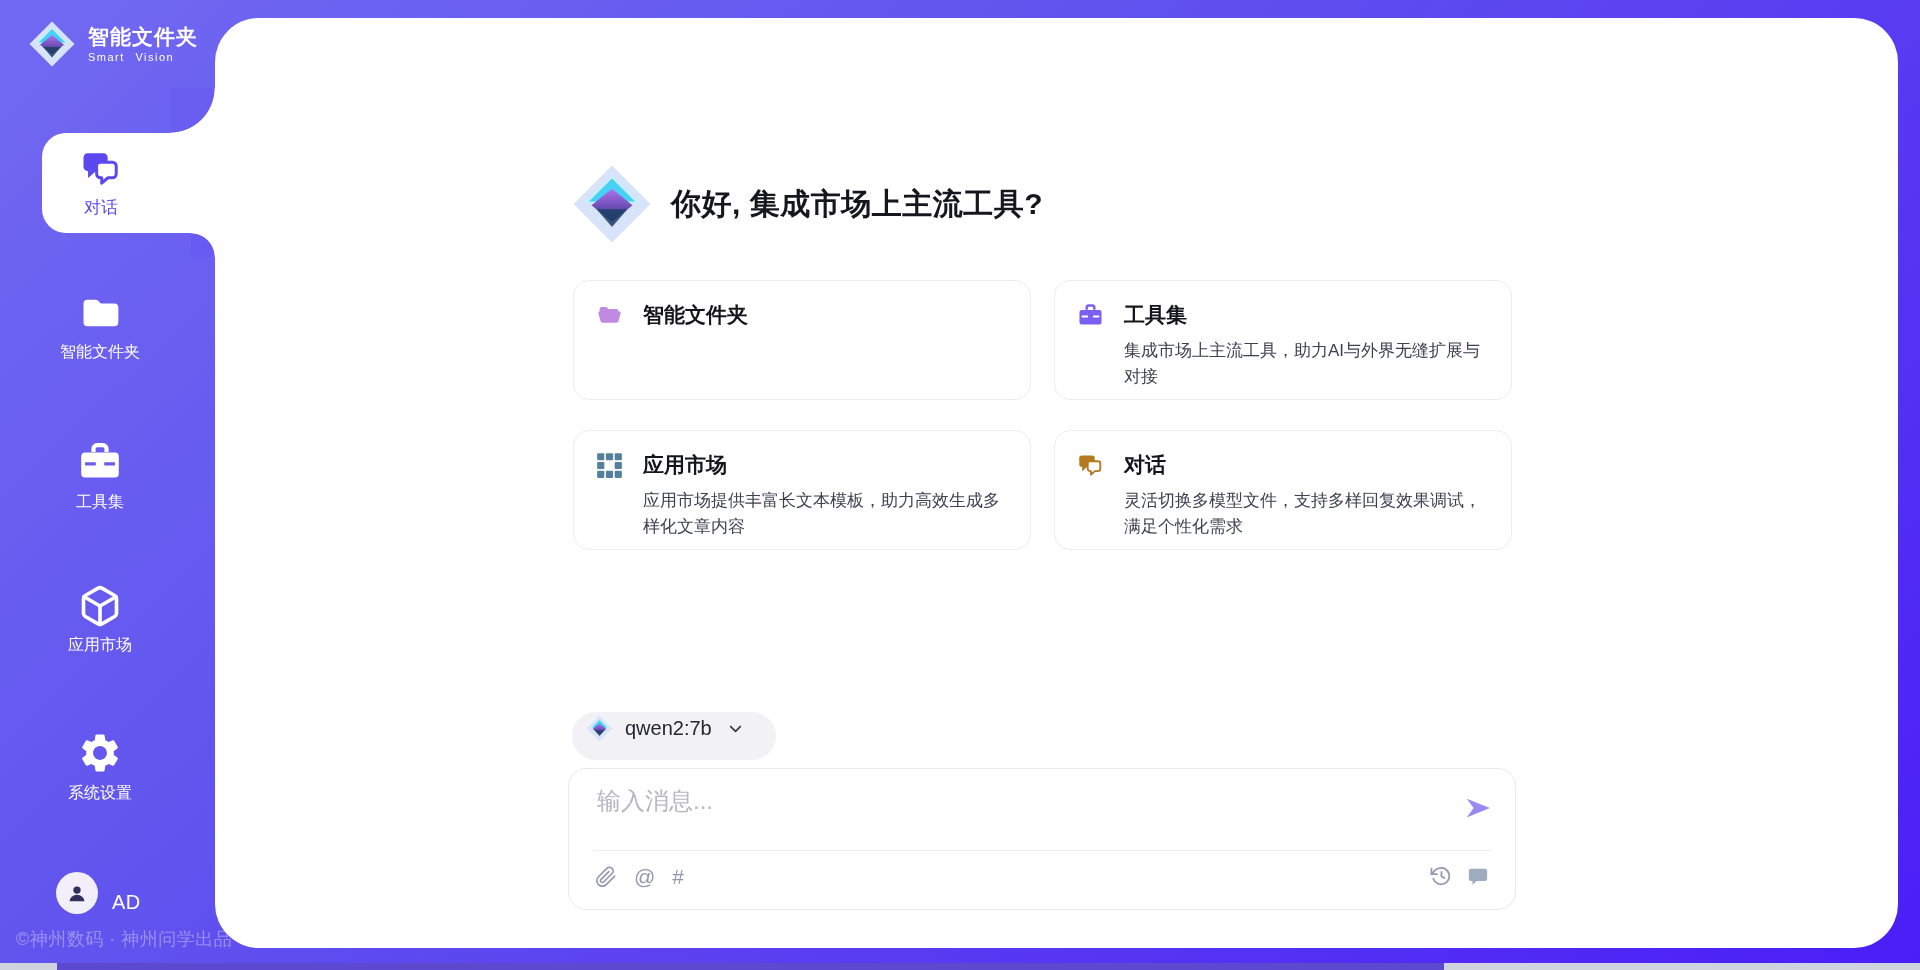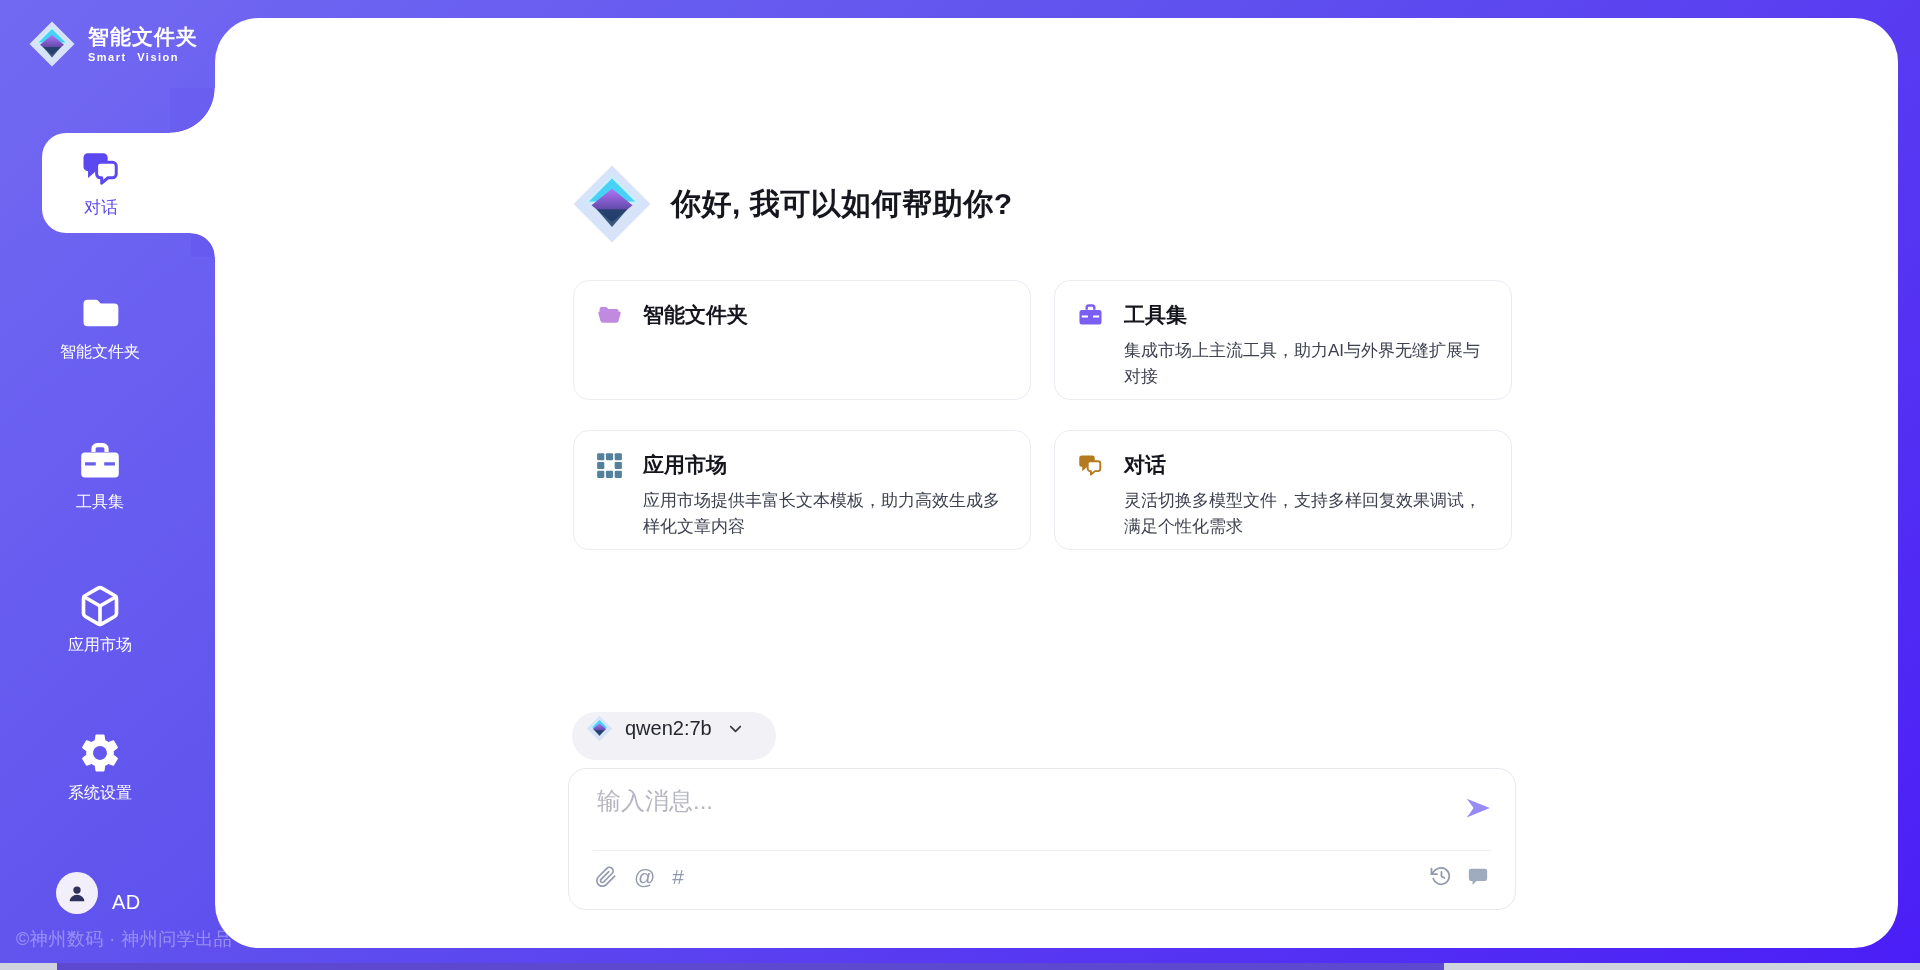--- a/index.html
+++ b/index.html
@@ -8,21 +8,21 @@
     font-family:"Liberation Sans","DejaVu Sans",sans-serif;
     background:linear-gradient(137deg,var(--bg-1,#7269f2) 0%,var(--bg-2,#6053ee) 38%,var(--bg-3,#5737f2) 70%,var(--bg-4,#4a1ef7) 100%);
   }
   svg{display:block}
   
   .panel{position:absolute;left:215px;top:18px;width:1683px;height:930px;background:#fff;border-radius:44px;}
   
   .brand{position:absolute;left:28px;top:20px;display:flex;align-items:center;gap:12px;}
   .brand .logo{width:48px;height:48px;}
   .brand-name{color:#fff;font-size:21px;font-weight:700;letter-spacing:1px;line-height:24px;}
-  .brand-sub{color:#fff;font-size:11px;letter-spacing:1.5px;word-spacing:6px;margin-top:2px;font-weight:bold;}
+  .brand-sub{color:#fff;font-size:11px;letter-spacing:1.5px;word-spacing:6px;margin-top:2px;}
   .nav-tab{position:absolute;left:42px;top:133px;width:180px;height:100px;background:#fff;border-radius:24px 0 0 24px;z-index:2;}
   .fillet-top{position:absolute;left:170px;top:88px;width:45px;height:45px;z-index:2;
     background:radial-gradient(circle 45px at 0 0,#695ef0 0 44.2px,#fff 45px);}
   .fillet-bottom{position:absolute;left:191px;top:233px;width:24px;height:24px;z-index:2;
     background:radial-gradient(circle 24px at 0 100%,#665af0 0 23.2px,#fff 24px);}
   .nav-tab .tab-icon{position:absolute;left:38px;top:15px;width:42px;height:42px;color:var(--accent,#5b48f0);}
   .nav-tab .tab-label{position:absolute;left:0;top:63px;width:118px;text-align:center;
     color:var(--accent,#5b48f0);font-size:17px;}
   .nav-item{position:absolute;left:0;width:200px;text-align:center;color:#fff;cursor:pointer;}
   .nav-item .nico{margin:0 auto;color:#fff;}
@@ -147,21 +147,21 @@
     </symbol>
   </defs>
 </svg>
 
 <div class="panel">
 
   <div class="greeting">
     <svg class="glogo">
         <use href="#i-diamond"></use>
       </svg>
-    <h1>你好, 我可以如何帮助你?</h1>
+    <h1>你好, 集成市场上主流工具?</h1>
   </div>
 
   <div class="cards">
     <div class="card">
       <div class="card-head">
         <svg class="card-icon c-folder">
             <use href="#i-folder-open"></use>
           </svg>
         <div class="card-title">智能文件夹</div>
       </div>

